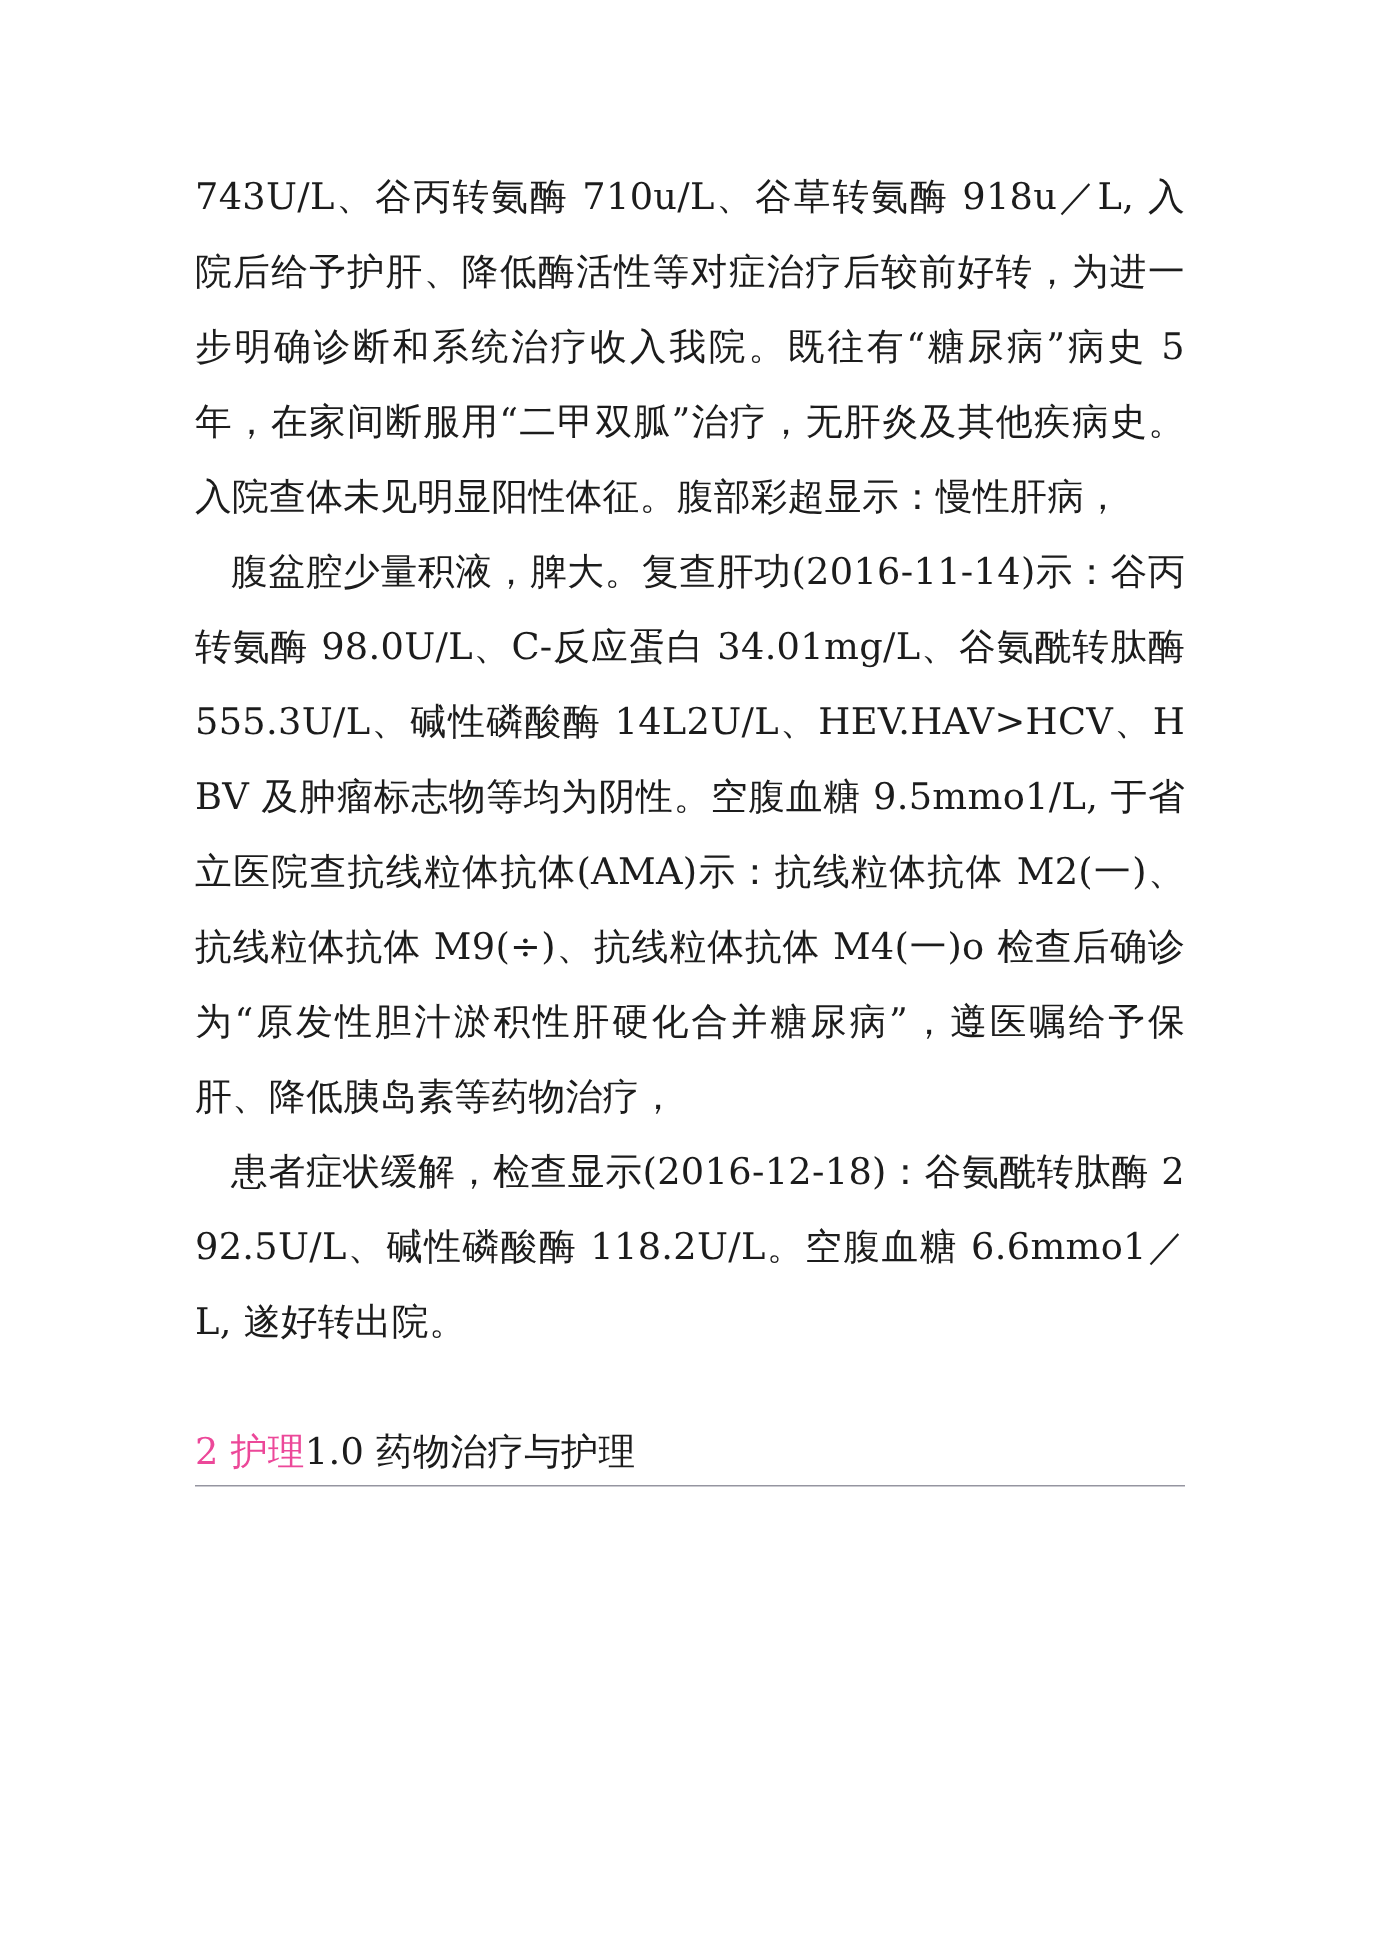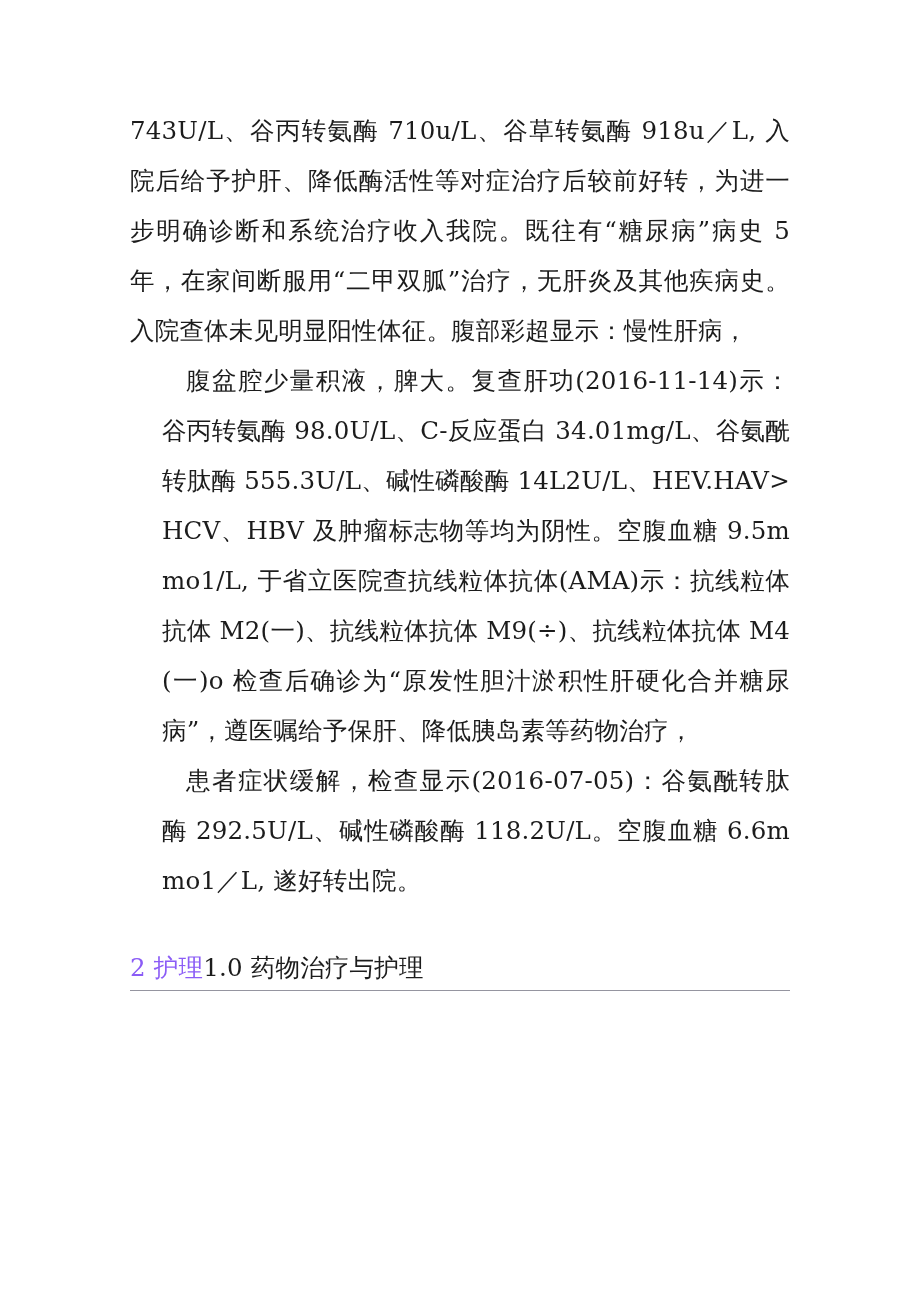--- a/index.html
+++ b/index.html
@@ -40,42 +40,41 @@
     font-size: 24.5px;
     line-height: 50px;
     letter-spacing: 0.2px;
     text-align: justify;
     text-justify: inter-ideograph;
     color: #1c1c1c;
     word-break: break-all;
   }
   .para.indent {
     text-indent: 24px;
-    margin-left: 32px;
   }
   .para + .para {
     margin-top: 0;
   }
 
   
   .heading-block {
     position: absolute;
     left: 130px;
     top: 948px;
     width: 660px;
   }
   .heading-line {
     margin: 0;
     font-size: 24.5px;
     line-height: 40px;
     white-space: nowrap;
     letter-spacing: 0.2px;
   }
   .heading-num {
-    color: #8b5cf6;
+    color: #ec4899;
   }
   .heading-title {
     color: #1c1c1c;
   }
   .heading-rule {
     margin-top: 2px;
     width: 660px;
     height: 1px;
     background: #8a8a96;
     opacity: 0.9;
@@ -85,21 +84,21 @@
 <body>
 
 <div class="page">
 
   <div class="content">
 
     <p class="para">743U/L、谷丙转氨酶 710u/L、谷草转氨酶 918u／L, 入院后给予护肝、降低酶活性等对症治疗后较前好转，为进一步明确诊断和系统治疗收入我院。既往有“糖尿病”病史 5 年，在家间断服用“二甲双胍”治疗，无肝炎及其他疾病史。入院查体未见明显阳性体征。腹部彩超显示：慢性肝病，</p>
 
     <p class="para indent">腹盆腔少量积液，脾大。复查肝功(2016-11-14)示：谷丙转氨酶 98.0U/L、C-反应蛋白 34.01mg/L、谷氨酰转肽酶 555.3U/L、碱性磷酸酶 14L2U/L、HEV.HAV&gt;HCV、HBV 及肿瘤标志物等均为阴性。空腹血糖 9.5mmo1/L, 于省立医院查抗线粒体抗体(AMA)示：抗线粒体抗体 M2(一)、抗线粒体抗体 M9(÷)、抗线粒体抗体 M4(一)o 检查后确诊为“原发性胆汁淤积性肝硬化合并糖尿病”，遵医嘱给予保肝、降低胰岛素等药物治疗，</p>
 
-    <p class="para indent">患者症状缓解，检查显示(2016-07-05)：谷氨酰转肽酶 292.5U/L、碱性磷酸酶 118.2U/L。空腹血糖 6.6mmo1／L, 遂好转出院。</p>
+    <p class="para indent">患者症状缓解，检查显示(2016-12-18)：谷氨酰转肽酶 292.5U/L、碱性磷酸酶 118.2U/L。空腹血糖 6.6mmo1／L, 遂好转出院。</p>
 
   </div>
 
   <div class="heading-block">
     <div class="heading-line">
       <span class="heading-num">2 护理</span><span class="heading-title">1.0 药物治疗与护理</span>
     </div>
     <div class="heading-rule"></div>
   </div>
 

